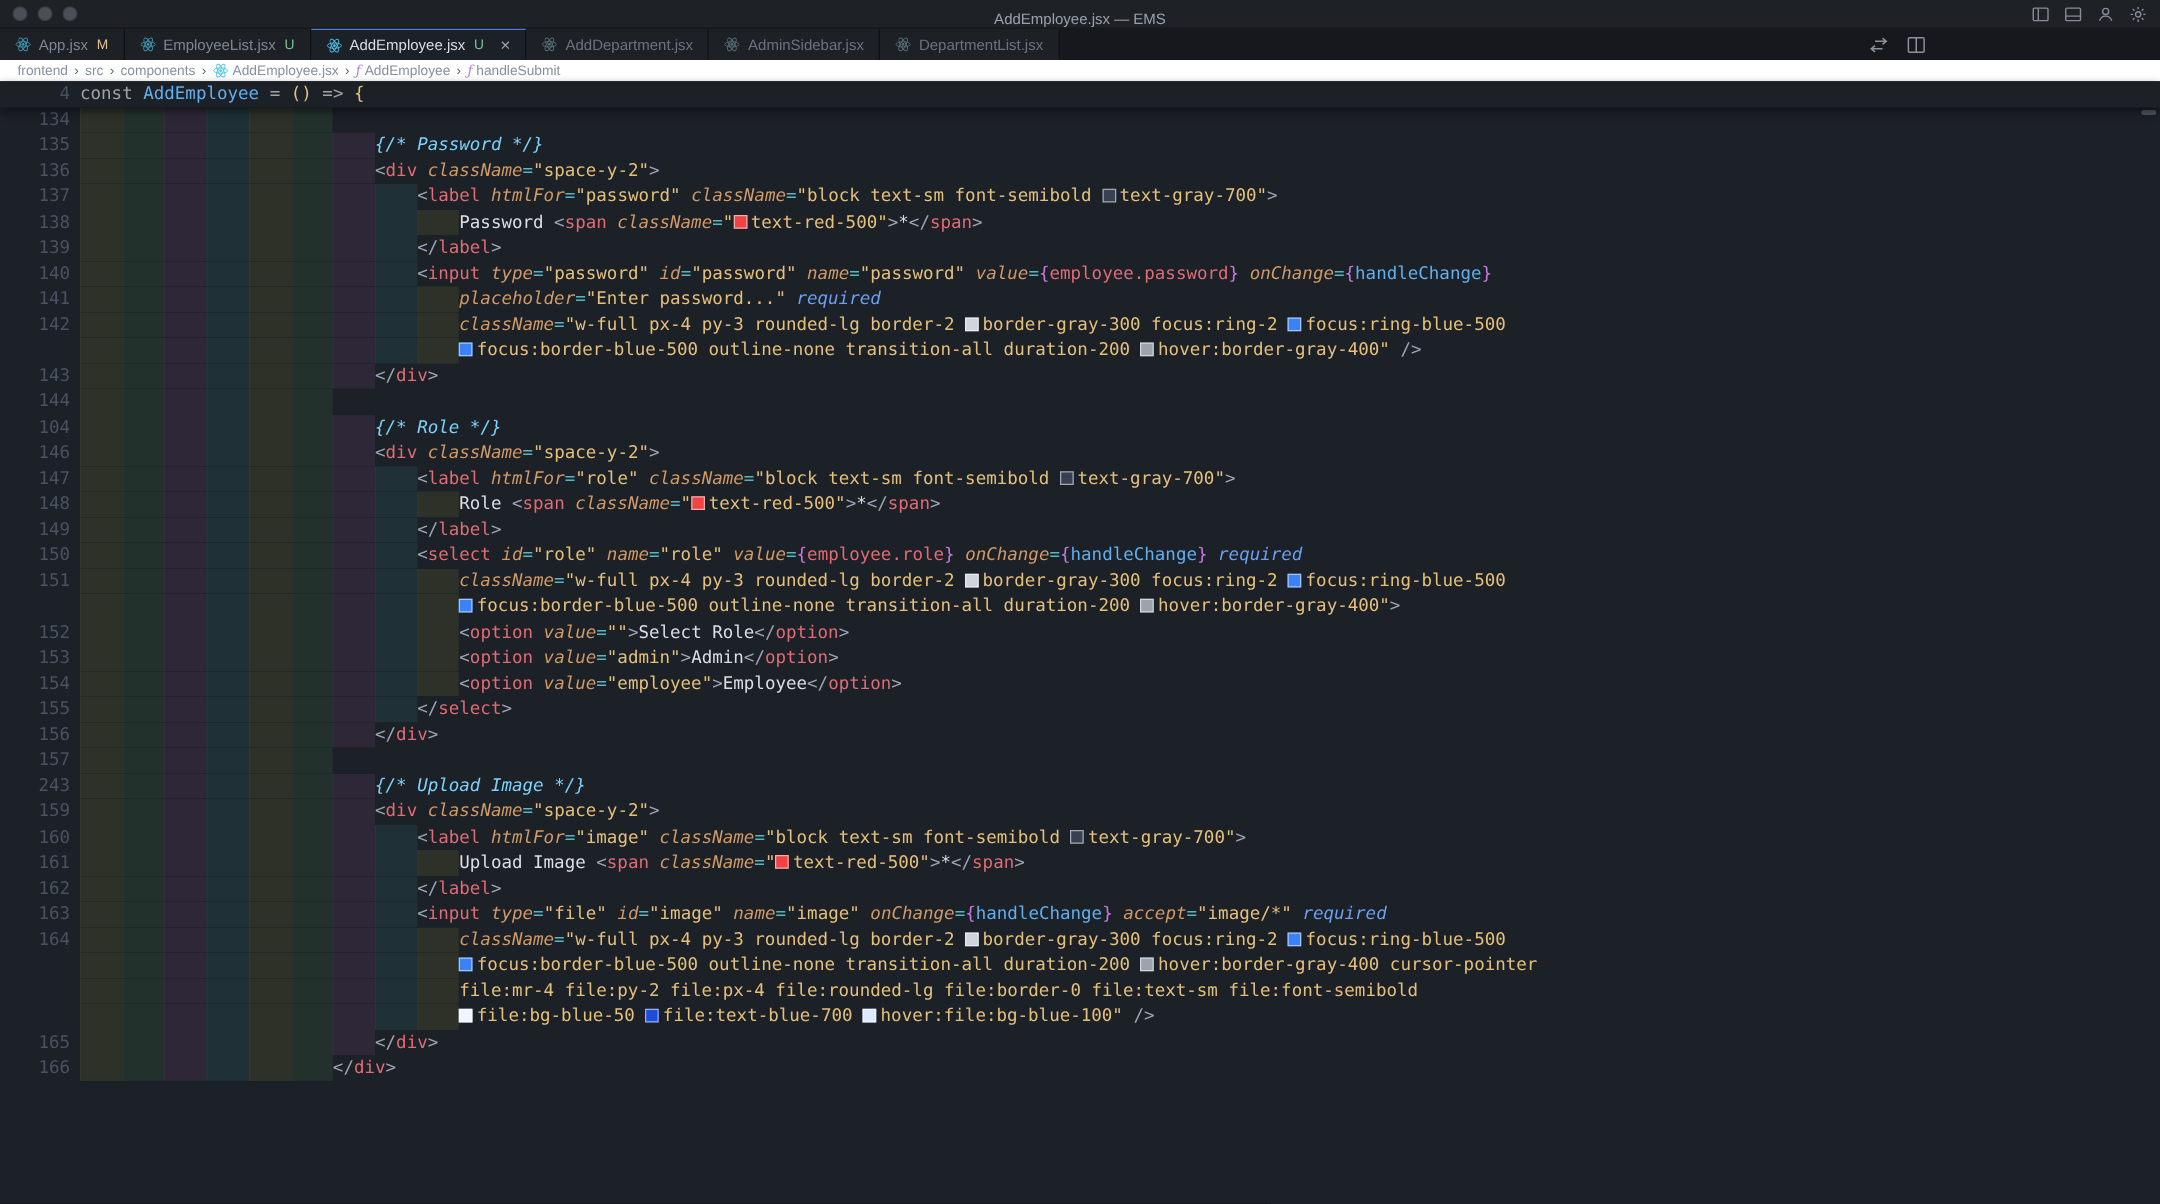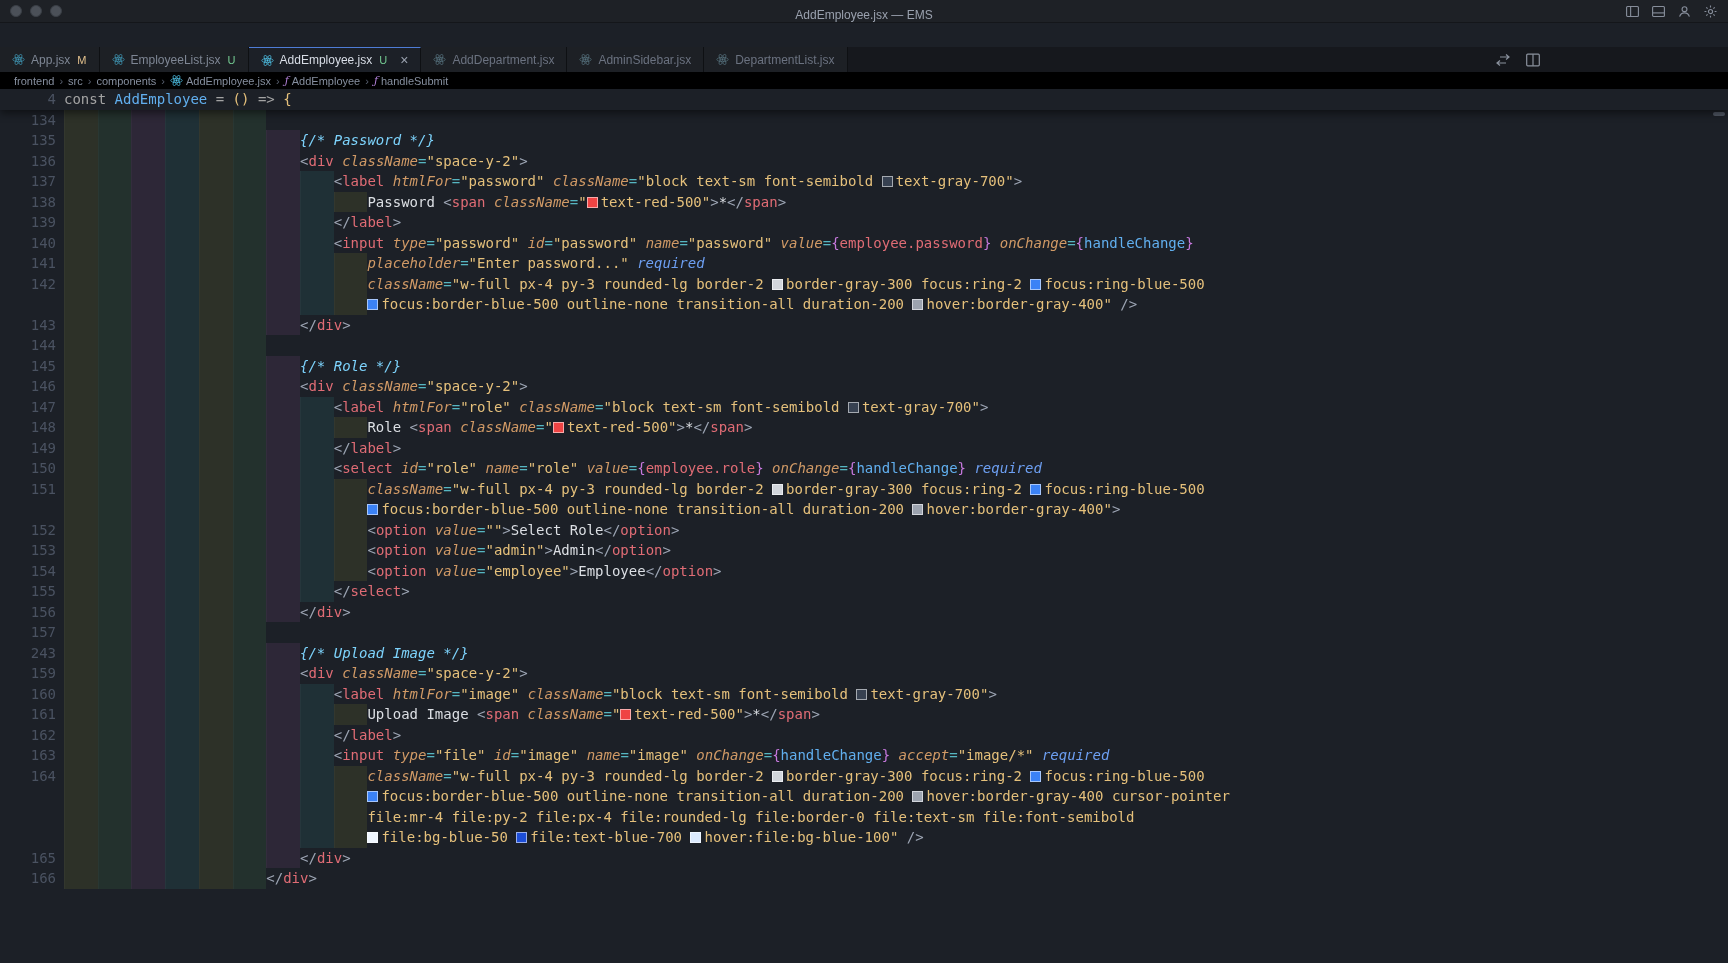--- a/index.html
+++ b/index.html
@@ -9,36 +9,36 @@
   
   .titlebar{height:22px;background:#1e2126;border-bottom:1px solid #14161a;
             position:relative;display:flex;align-items:flex-end;justify-content:center;}
   .title{font-size:12px;color:#9aa1ae;}
   .lights{position:absolute;left:10px;top:0;height:100%;display:flex;align-items:center;gap:8px;}
   .light{width:12px;height:12px;border-radius:50%;background:#4b5058;border:1px solid #3a3f46;box-sizing:border-box;}
   .tb-icons{position:absolute;right:10px;top:0;height:100%;display:flex;align-items:center;gap:11px;color:#868d9a;}
   .tb-icons svg{display:block;}
 
   
-  .tabbar{height:25px;background:#16181d;display:flex;position:relative;margin-top:24px;}
+  .tabbar{height:25px;background:#16181d;display:flex;position:relative;}
   .tabs{display:flex;height:100%;}
   .tab{box-sizing:border-box;display:flex;align-items:center;gap:6px;padding:0 12px;height:100%;
        background:#1d2025;border-right:1px solid #0e1013;font-size:12px;color:#7e8694;cursor:pointer;}
   .tab.muted{color:#6b7280;}
   .tab.muted .tabicon{color:#55707c;}
   .tab .tabicon{color:#3f96b4;}
   .tab.active{background:#1c2027;color:#d8dde6;border-top:1px solid #4e7cd6;}
   .tab.active .tabicon{color:#4fc3e8;}
   .badge{font-size:11px;margin-left:1px;}
   .close{margin-left:7px;color:#9aa2af;font-size:14px;line-height:1;}
   .tab-actions{position:absolute;left:1495px;top:0;height:100%;display:flex;align-items:center;gap:14px;color:#8a919d;}
 
   
   .breadcrumb{height:17px;display:flex;align-items:center;padding-left:14px;gap:5px;
-              font-size:11px;color:#8790a0;background:#000000;}
+              font-size:11px;color:#8790a0;background:#ffffff;}
   .crumb{display:flex;align-items:center;gap:3px;cursor:pointer;}
   .sep{color:#596170;}
   .symf{color:#b180d7;font-style:italic;font-family:"DejaVu Serif",serif;font-size:11px;line-height:1;}
   .bcicon{color:#4fc3e8;}
 
   
   .editor{position:relative;}
   .sticky{position:relative;z-index:2;background:#1c2027;box-shadow:0 3px 8px rgba(0,0,0,.5);}
   .row{display:flex;height:20.5px;line-height:20.5px;font-family:"DejaVu Sans Mono",monospace;font-size:14px;}
   .gutter{flex:0 0 64px;box-sizing:border-box;padding-right:8px;text-align:right;color:#4a5261;user-select:none;}
@@ -417,21 +417,21 @@
               <span class="band b1"></span>
               <span class="band b2"></span>
               <span class="band b3"></span>
               <span class="band b0"></span>
               <span class="band b1"></span>
             </span>
             <span class="toks">                        </span>
           </span>
         </div>
         <div class="row">
-          <span class="gutter">145</span>
+          <span class="gutter">104</span>
           <span class="lc">
             <span class="bands">
               <span class="band b0"></span>
               <span class="band b1"></span>
               <span class="band b2"></span>
               <span class="band b3"></span>
               <span class="band b0"></span>
               <span class="band b1"></span>
               <span class="band b2"></span>
             </span>

